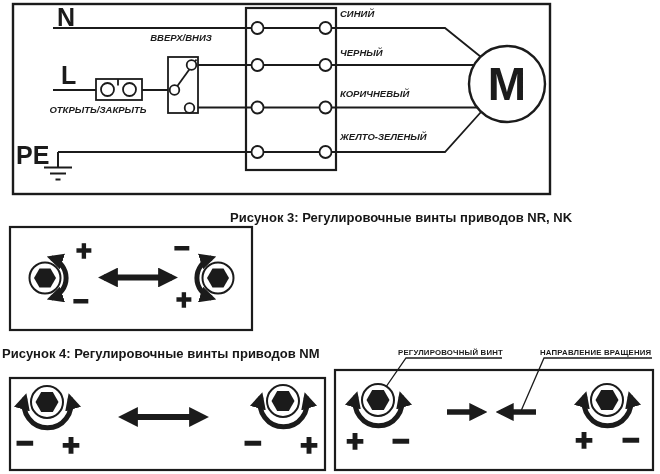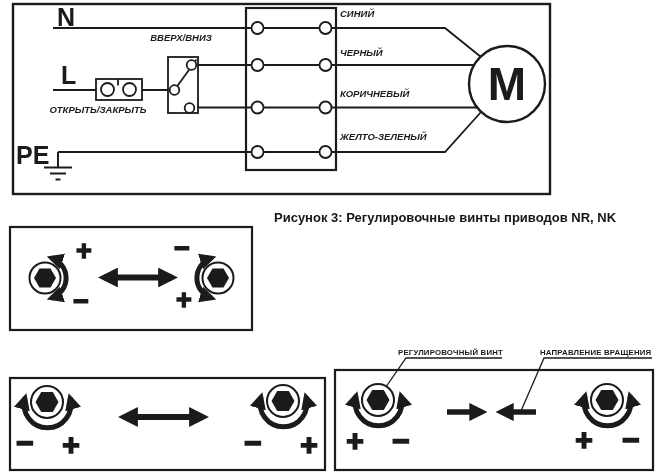--- a/index.html
+++ b/index.html
@@ -7,21 +7,21 @@
           font-family:"Liberation Sans","DejaVu Sans",sans-serif;color:#1b1b1b;}
   .abs{position:absolute;}
   svg text{fill:#1b1b1b;font-family:"Liberation Sans","DejaVu Sans",sans-serif;}
   .big-term{font-size:25px;font-weight:bold;}
   .small-it{font-size:9.5px;font-weight:bold;font-style:italic;}
   .motor-m{font-size:46px;font-weight:bold;}
   .sign{font-size:27px;font-weight:bold;stroke:#1b1b1b;stroke-width:1.4;}
   .sign-lg{font-size:30px;font-weight:bold;stroke:#1b1b1b;stroke-width:1.6;}
   .tiny-lbl{font-size:7.8px;font-weight:bold;letter-spacing:0.2px;}
   .caption{position:absolute;font-size:13px;font-weight:bold;white-space:nowrap;color:#161616;}
-  .cap3{left:230px;top:210px;width:430px;text-align:center;}
+  .cap3{left:230px;top:210px;width:430px;text-align:left;}
   .cap4{left:2px;top:346px;}
 </style>
 </head>
 <body>
 
 <div class="canvas">
 
   <svg class="abs" style="left:0;top:0" width="660" height="206" viewBox="0 0 660 206">
     <defs>
       <g id="ahd"></g>
@@ -112,20 +112,21 @@
     <text x="81" y="90" text-anchor="middle" class="sign">−</text>
 
     <line x1="104" y1="57.5" x2="172" y2="57.5" stroke="#1b1b1b" stroke-width="6" marker-start="url(#ah3)" marker-end="url(#ah3)"></line>
 
     <path d="M 211.5 38 A 21 21 0 0 0 211.5 78" fill="none" stroke="#1b1b1b" stroke-width="5" marker-start="url(#ah3)" marker-end="url(#ah3)"></path>
     <use href="#nut3" transform="translate(218,58)"></use>
     <text x="182" y="37" text-anchor="middle" class="sign">−</text>
     <text x="184" y="89" text-anchor="middle" class="sign">+</text>
   </svg>
 
+  <div class="caption cap4">Рисунок 4: Регулировочные винты приводов NM</div>
 
   <svg class="abs" style="left:0;top:368px" width="330" height="106" viewBox="0 0 330 106">
     <defs>
       <marker id="ah4l" viewBox="0 0 10 10" refX="7" refY="5" markerWidth="3.3" markerHeight="3.3" orient="auto-start-reverse">
           <path d="M0 0 L10 5 L0 10 z" fill="#1b1b1b"></path>
         </marker>
       <g id="nut4l">
         <circle r="16" fill="#ffffff" stroke="#1b1b1b" stroke-width="2"></circle>
         <polygon points="11.5,0 5.8,10 -5.8,10 -11.5,0 -5.8,-10 5.8,-10" fill="#1b1b1b"></polygon>
       </g>

